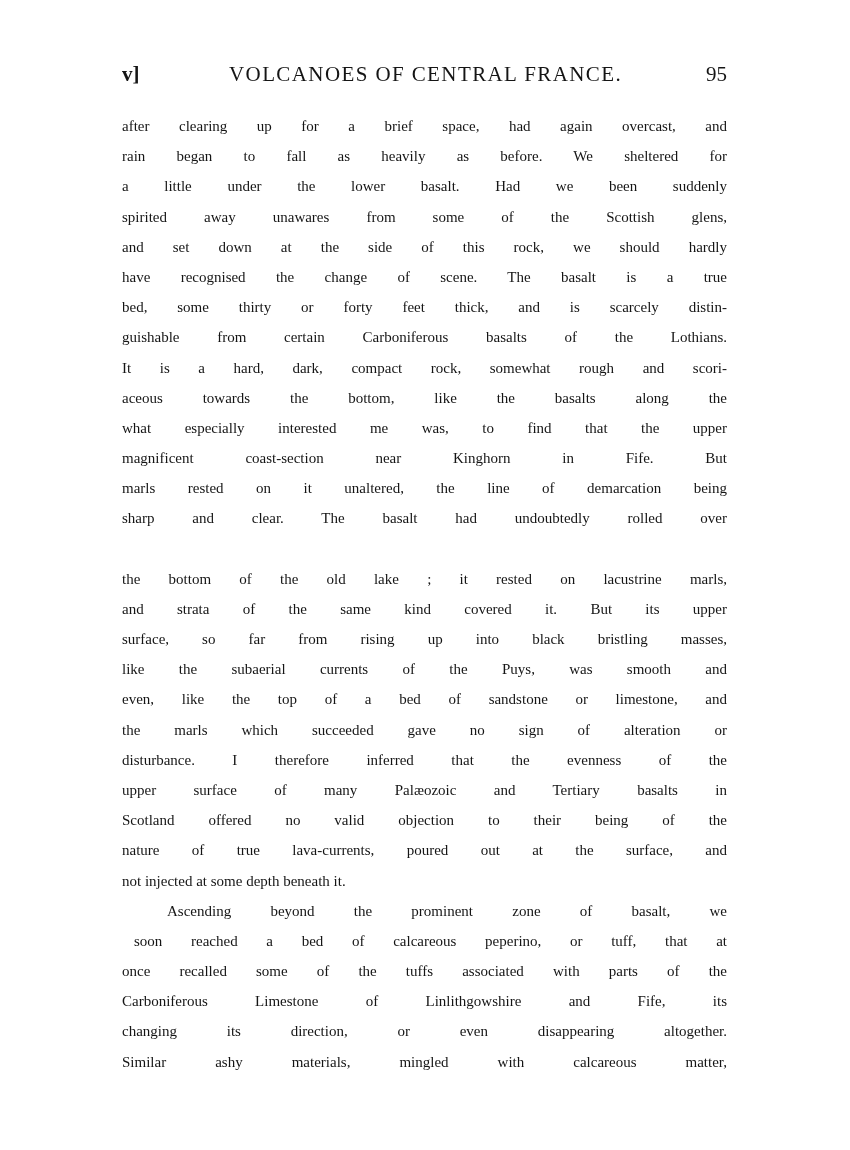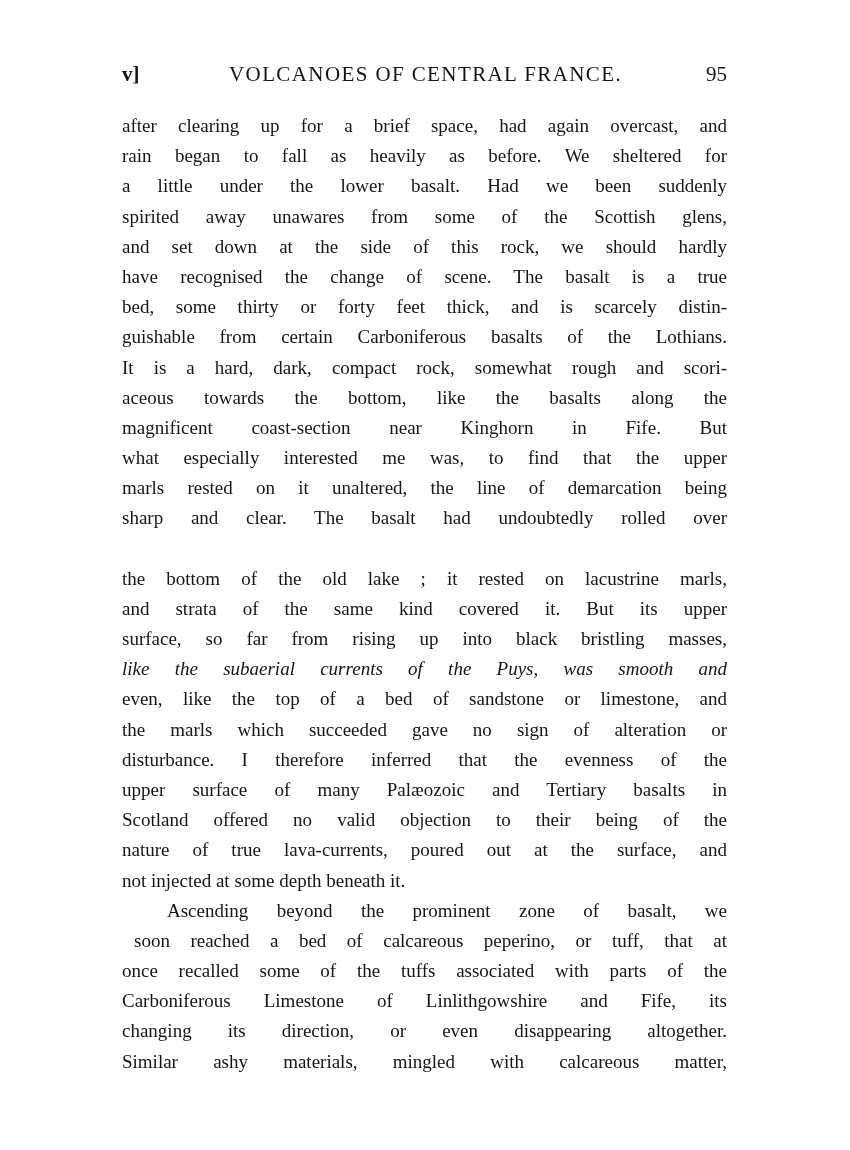--- a/index.html
+++ b/index.html
@@ -14,21 +14,21 @@
       font-size: 21px;
     }
     .hdr-chapter { position: absolute; left: 0; top: 0; font-weight: bold; }
     .hdr-title { position: absolute; left: 107px; top: 0; letter-spacing: 1.4px; }
     .hdr-page { position: absolute; right: 0; top: 0; }
     .body-text {
       position: absolute; left: 122px; top: 111px; width: 605px;
     }
     .line {
       display: block; height: 30.2px; line-height: 30.2px;
-      font-size: 19px; white-space: nowrap;
+      font-size: 15px; white-space: nowrap;
       text-align: justify; text-align-last: justify;
     }
     .line.last { text-align-last: left; }
     .line.indent { padding-left: 45px; }
   </style>
 </head>
 <body>
 
 <div class="page">
   <div class="header">
@@ -42,28 +42,28 @@
       <span class="line" style="white-space: normal; overflow: hidden;">after clearing up for a brief space, had again overcast, and</span>
       <span class="line" style="white-space: normal; overflow: hidden;">rain began to fall as heavily as before.  We sheltered for</span>
       <span class="line" style="white-space: normal; overflow: hidden;">a little under the lower basalt.  Had we been suddenly</span>
       <span class="line" style="white-space: normal; overflow: hidden;">spirited away unawares from some of the Scottish glens,</span>
       <span class="line" style="white-space: normal; overflow: hidden;">and set down at the side of this rock, we should hardly</span>
       <span class="line" style="white-space: normal; overflow: hidden;">have recognised the change of scene.  The basalt is a true</span>
       <span class="line" style="white-space: normal; overflow: hidden;">bed, some thirty or forty feet thick, and is scarcely distin-</span>
       <span class="line" style="white-space: normal; overflow: hidden;">guishable from certain Carboniferous basalts of the Lothians.</span>
       <span class="line" style="white-space: normal; overflow: hidden;">It is a hard, dark, compact rock, somewhat rough and scori-</span>
       <span class="line" style="white-space: normal; overflow: hidden;">aceous towards the bottom, like the basalts along the</span>
+      <span class="line" style="white-space: normal; overflow: hidden;">what especially interested me was, to find that the upper</span>
       <span class="line" style="white-space: normal; overflow: hidden;">magnificent coast-section near Kinghorn in Fife.  But</span>
-      <span class="line" style="white-space: normal; overflow: hidden;">what especially interested me was, to find that the upper</span>
       <span class="line" style="white-space: normal; overflow: hidden;">marls rested on it unaltered, the line of demarcation being</span>
       <span class="line" style="white-space: normal; overflow: hidden;">sharp and clear.  The basalt had undoubtedly rolled over</span>
       <span class="line" style="white-space: normal; overflow: hidden; margin-top: 30px;">the bottom of the old lake ; it rested on lacustrine marls,</span>
       <span class="line" style="white-space: normal; overflow: hidden;">and strata of the same kind covered it.  But its upper</span>
       <span class="line" style="white-space: normal; overflow: hidden;">surface, so far from rising up into black bristling masses,</span>
-      <span class="line" style="white-space: normal; overflow: hidden; font-style: italic;">like the subaerial currents of the Puys, was smooth and</span>
+      <span class="line" style="white-space: normal; overflow: hidden;">like the subaerial currents of the Puys, was smooth and</span>
       <span class="line" style="white-space: normal; overflow: hidden;">even, like the top of a bed of sandstone or limestone, and</span>
       <span class="line" style="white-space: normal; overflow: hidden;">the marls which succeeded gave no sign of alteration or</span>
       <span class="line" style="white-space: normal; overflow: hidden;">disturbance.  I therefore inferred that the evenness of the</span>
       <span class="line" style="white-space: normal; overflow: hidden;">upper surface of many Palæozoic and Tertiary basalts in</span>
       <span class="line" style="white-space: normal; overflow: hidden;">Scotland offered no valid objection to their being of the</span>
       <span class="line" style="white-space: normal; overflow: hidden;">nature of true lava-currents, poured out at the surface, and</span>
       <span class="line last" style="white-space: normal; overflow: hidden;">not injected at some depth beneath it.</span>
     </div>
     <div>
       <span class="line indent" style="white-space: normal; overflow: hidden;">Ascending beyond the prominent zone of basalt, we</span>

